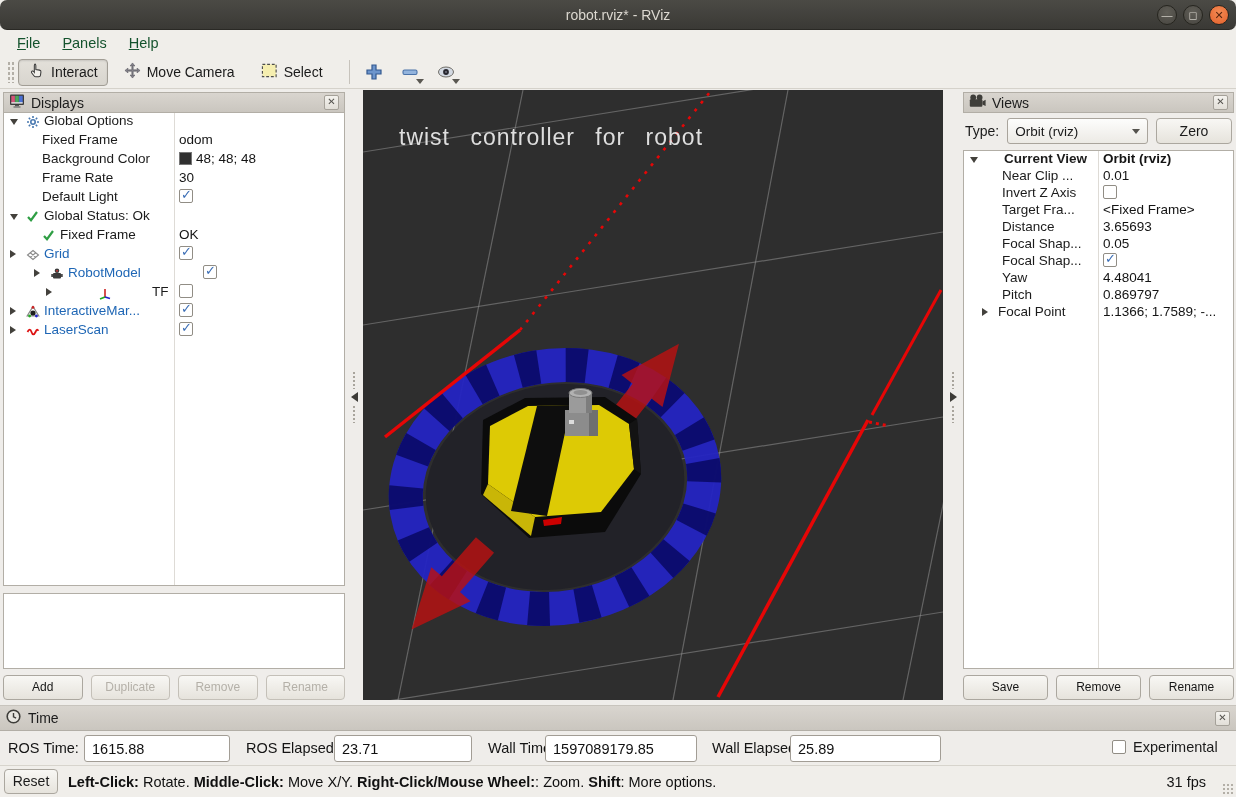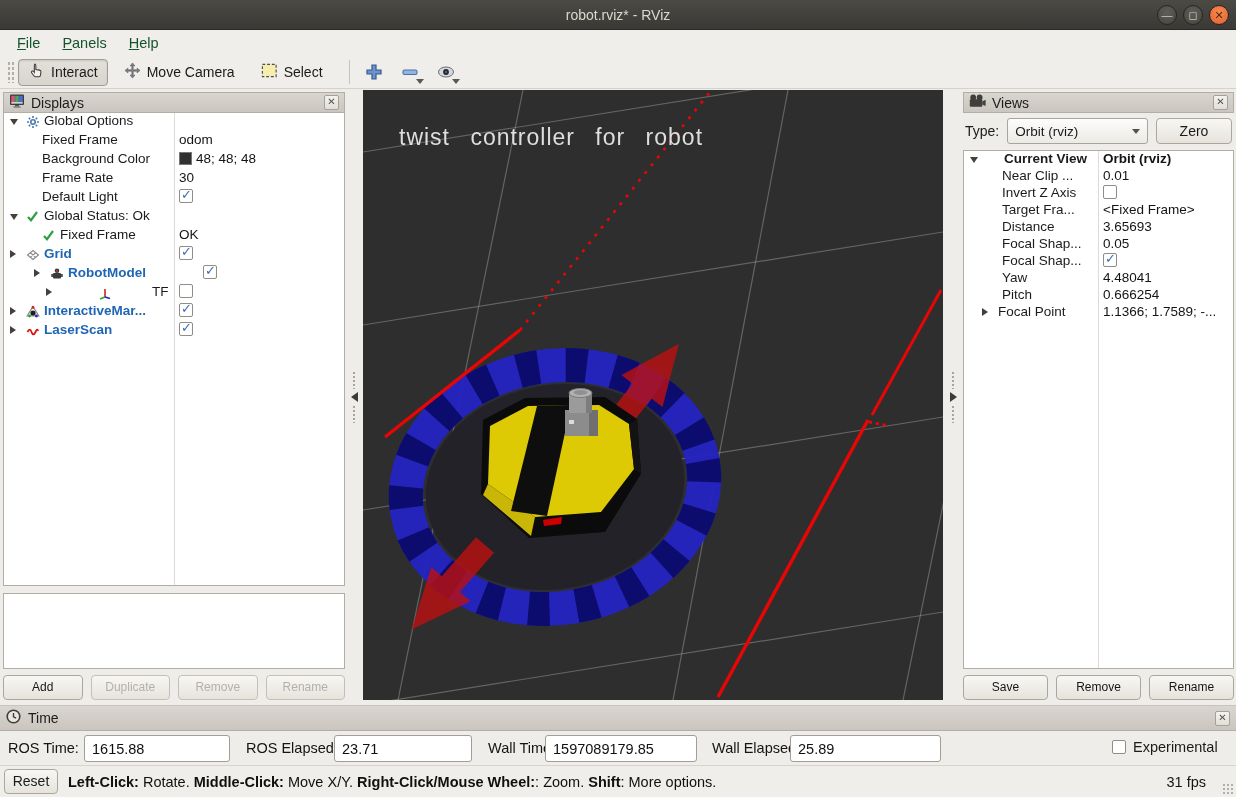--- a/index.html
+++ b/index.html
@@ -2,21 +2,21 @@
 <html><head>
 <meta charset="utf-8">
 <style>
   * { margin:0; padding:0; box-sizing:border-box; }
   html,body { width:1236px; height:797px; overflow:hidden; }
   body { font-family:"Liberation Sans","DejaVu Sans",sans-serif; background:#f0eeea; color:#1b1b1b; position:relative; }
 
   
   .titlebar { position:absolute; left:0; top:0; width:1236px; height:30px;
     background:linear-gradient(#4b4a45,#3a3935); border-bottom:1px solid #2a2925;
-    display:flex; align-items:center; }
+    display:flex; align-items:center;border-radius:7px; }
   .titlebar .title { position:absolute; left:0; right:0; text-align:center; color:#dcd8d0; font-size:14px; }
   .winbtns { position:absolute; right:7px; top:5px; display:flex; gap:6px; }
   .wbtn { width:20px; height:20px; border-radius:50%; border:1px solid #26251f;
     background:radial-gradient(circle at 50% 35%, #605e57, #474540); color:#cfccc4;
     font-size:11px; line-height:18px; text-align:center; }
   .wbtn.close { background:radial-gradient(circle at 50% 35%, #f48b54, #e2602b); color:#58250e; font-weight:bold; }
 
   
   .menubar { position:absolute; left:0; top:30px; width:1236px; height:26px; background:#f0eeea;
     display:flex; align-items:center; padding-left:6px; }
@@ -39,21 +39,21 @@
   .main { position:absolute; left:0; top:89px; width:1236px; height:616px; background:#efedea; }
 
   .panel { position:absolute; display:flex; flex-direction:column; }
   .panel-header { height:21px; background:linear-gradient(#d9d5cf,#cac6bf); border:1px solid #b2aea6;
     display:flex; align-items:center; gap:6px; padding:0 5px; font-size:14px; color:#1c1c1c; flex:0 0 auto; }
   .panel-close { margin-left:auto; width:15px; height:15px; border:1px solid #a5a199; border-radius:2px;
     background:linear-gradient(#f4f2ee,#e2dfd8); font-size:10px; line-height:12px; text-align:center; color:#55534e; }
   .tree { background:#fff; border:1px solid #b2aea6; border-top:none; position:relative; overflow:hidden; flex:1 1 auto; }
   .col-div { position:absolute; top:0; bottom:0; width:1px; background:#dedbd6; }
   .trow { position:relative; display:flex; align-items:flex-start; font-size:13.5px; color:#1b1b1b; }
-  .trow .lbl.blue { color:#1e66b5; font-weight:bold; }
+  .trow .lbl.blue { color:#1e66b5; font-weight:normal; }
   .trow .lbl.bold { font-weight:bold; }
   .slot { flex:0 0 auto; display:inline-block; }
   .exp { width:0; height:0; display:inline-block; }
   .exp.down { border-left:4.5px solid transparent; border-right:4.5px solid transparent; border-top:6px solid #43413c; }
   .exp.right { border-top:4.5px solid transparent; border-bottom:4.5px solid transparent; border-left:6px solid #43413c; }
   .val { position:absolute; display:flex; align-items:center; gap:4px; font-size:13.5px; color:#141414; white-space:nowrap; }
   .val.bold { font-weight:bold; }
   .swatch { width:13px; height:13px; background:#303030; border:1px solid #777; display:inline-block; }
   .cb { width:14px; height:14px; border:1px solid #918d85; background:#fff; border-radius:2px; position:relative; display:inline-block; }
   .cb.on::after { content:"\2713"; font-family:"DejaVu Sans",sans-serif; position:absolute; left:1px; top:-3px;
@@ -455,21 +455,21 @@
         <div class="trow" style="height: 17px;">
           <span class="slot" style="width: 22px;"></span>
           <span class="slot" style="width: 16px;"></span>
           <span class="lbl">Yaw</span>
           <span class="val" style="left: 139px;">4.48041</span>
         </div>
         <div class="trow" style="height: 17px;">
           <span class="slot" style="width: 22px;"></span>
           <span class="slot" style="width: 16px;"></span>
           <span class="lbl">Pitch</span>
-          <span class="val" style="left: 139px;">0.666254</span>
+          <span class="val" style="left: 139px;">0.869797</span>
         </div>
         <div class="trow" style="height: 17px;">
           <span class="slot" style="width: 18px;"></span>
           <span class="slot" style="width: 16px;"><span class="exp right"></span></span>
           <span class="lbl">Focal Point</span>
           <span class="val" style="left: 139px;">1.1366; 1.7589; -...</span>
         </div>
       </div>
     <div class="btn-row" id="views-buttons">
         <div class="btn">Save</div>

